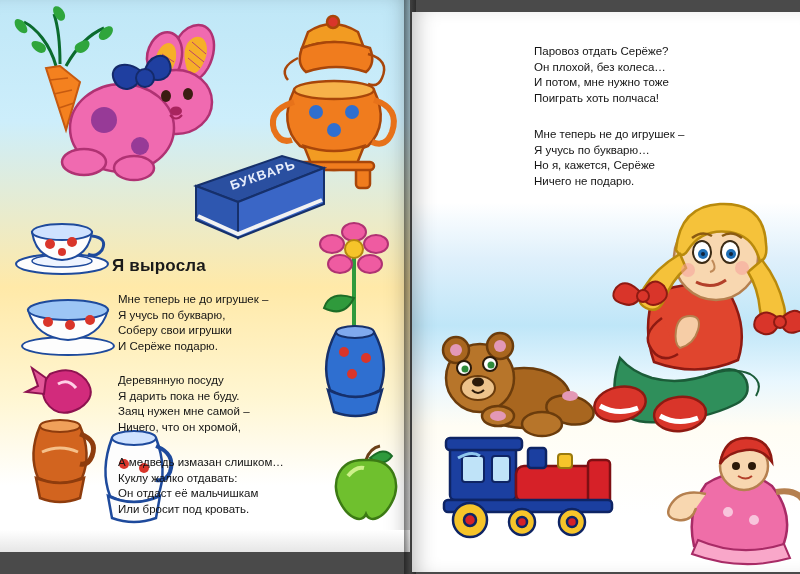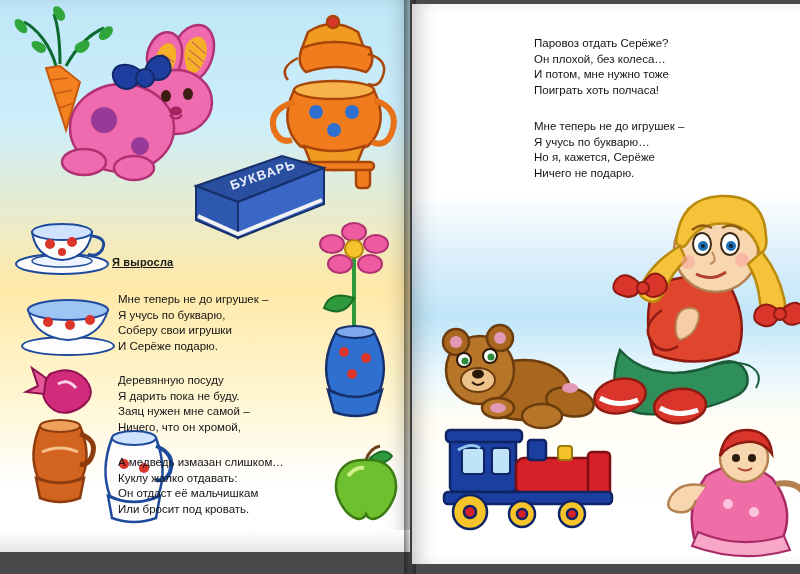--- a/index.html
+++ b/index.html
@@ -36,21 +36,21 @@
     position: absolute;
     left: 0; right: 0; bottom: 0;
     height: 22px;
     background: linear-gradient(180deg, #ffffff, #e6e6e6);
   }
 
   
   .page-right {
     position: absolute;
     left: 412px;
-    top: 4px;
+    top: 12px;
     width: 388px;
     height: 560px;
     background: linear-gradient(180deg, #ffffff 0%, #ffffff 34%, #dff0fb 44%, #bfe6f8 56%, #e9f7fe 66%, #fffdf4 74%, #ffffff 90%);
     overflow: hidden;
     box-shadow: inset 14px 0 22px -12px rgba(0,0,0,0.3);
   }
 
   .spine {
     position: absolute;
     left: 404px;
@@ -58,25 +58,24 @@
     width: 12px;
     height: 574px;
     background: linear-gradient(90deg, rgba(0,0,0,0.45), rgba(0,0,0,0.12), rgba(0,0,0,0.4));
   }
 
   
   .poem-title {
     position: absolute;
     left: 112px;
     top: 256px;
-    font-size: 11px;
+    font-size: 17px;
     font-weight: bold;
     color: #1a1a1a;
     letter-spacing: 0.2px;
-    text-decoration: underline;
   }
   .stanza {
     position: absolute;
     font-size: 11.5px;
     line-height: 15.5px;
     color: #141414;
     white-space: pre-line;
   }
   .s1 { left: 118px; top: 292px; }
   .s2 { left: 118px; top: 373px; }

